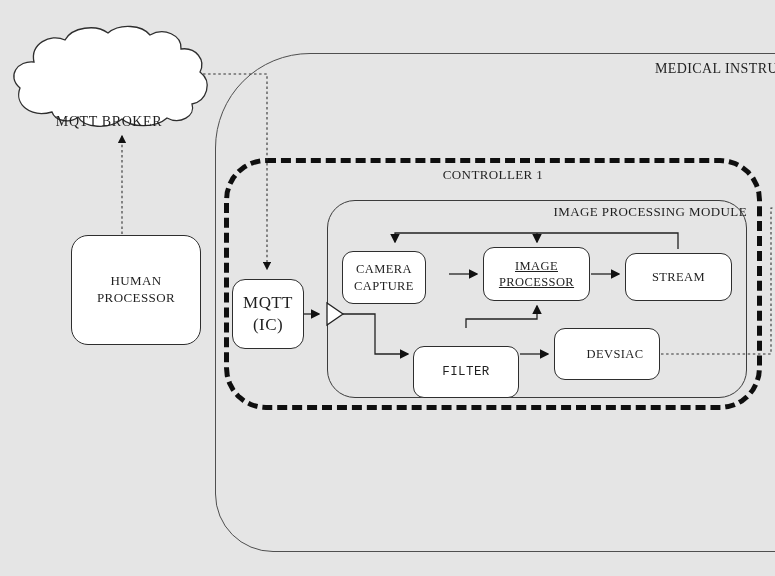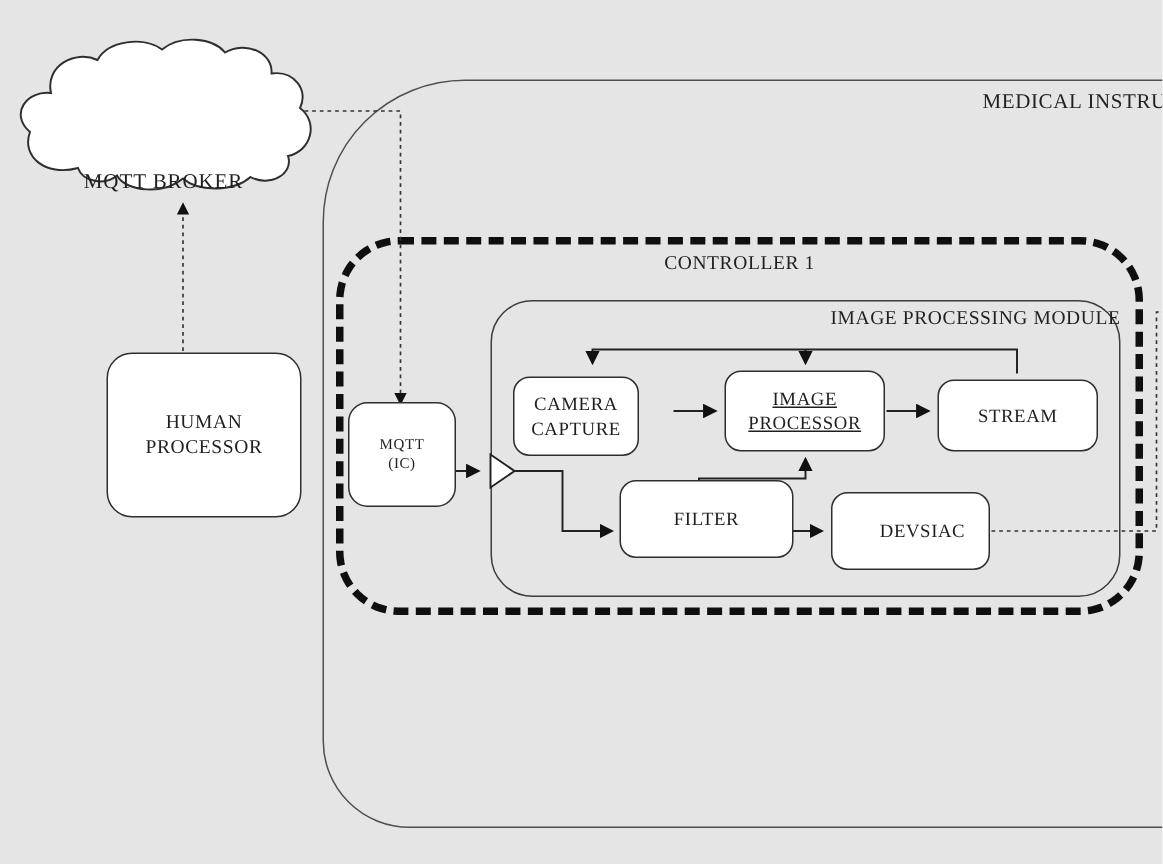--- a/index.html
+++ b/index.html
@@ -26,25 +26,25 @@
   .frame-label.medical-label{left:655px;top:61px;font-size:14px;}
   .frame-label.controller-label{left:224px;top:167px;width:538px;text-align:center;}
   .frame-label.module-label{left:327px;top:204px;width:420px;text-align:right;}
   .node{
     position:absolute;box-sizing:border-box;background:#ffffff;
     border:1.2px solid #2e2e2e;border-radius:11px;
     display:flex;flex-direction:column;align-items:center;justify-content:center;
     text-align:center;font-size:12.5px;letter-spacing:.4px;line-height:1.3;
   }
   .node.human{left:71px;top:235px;width:130px;height:110px;border-radius:17px;font-size:13px;}
-  .node.mqttic{left:232px;top:268px;width:72px;height:70px;border-radius:13px;font-size:10px;}
+  .node.mqttic{left:232px;top:279px;width:72px;height:70px;border-radius:13px;font-size:17px;}
   .node.camera{left:342px;top:251px;width:84px;height:53px;}
   .node.processor{left:483px;top:247px;width:107px;height:54px;text-decoration:underline;}
   .node.stream{left:625px;top:253px;width:107px;height:48px;}
-  .node.filter{left:413px;top:320px;width:116px;height:52px;}
+  .node.filter{left:413px;top:346px;width:106px;height:52px;font-family:Liberation Mono, monospace;}
   .node.devsiac{left:554px;top:328px;width:106px;height:52px;padding-left:16px;}
   .cloud-wrap{
     position:absolute;left:10px;top:24px;width:198px;height:106px;
     display:flex;align-items:flex-end;justify-content:center;
   }
   .cloud-wrap svg{position:absolute;left:0;top:0;overflow:visible;}
   .cloud-label{position:relative;font-size:14px;letter-spacing:.6px;}
   .edges{position:absolute;left:0;top:0;pointer-events:none;}
 </style>
 </head>

